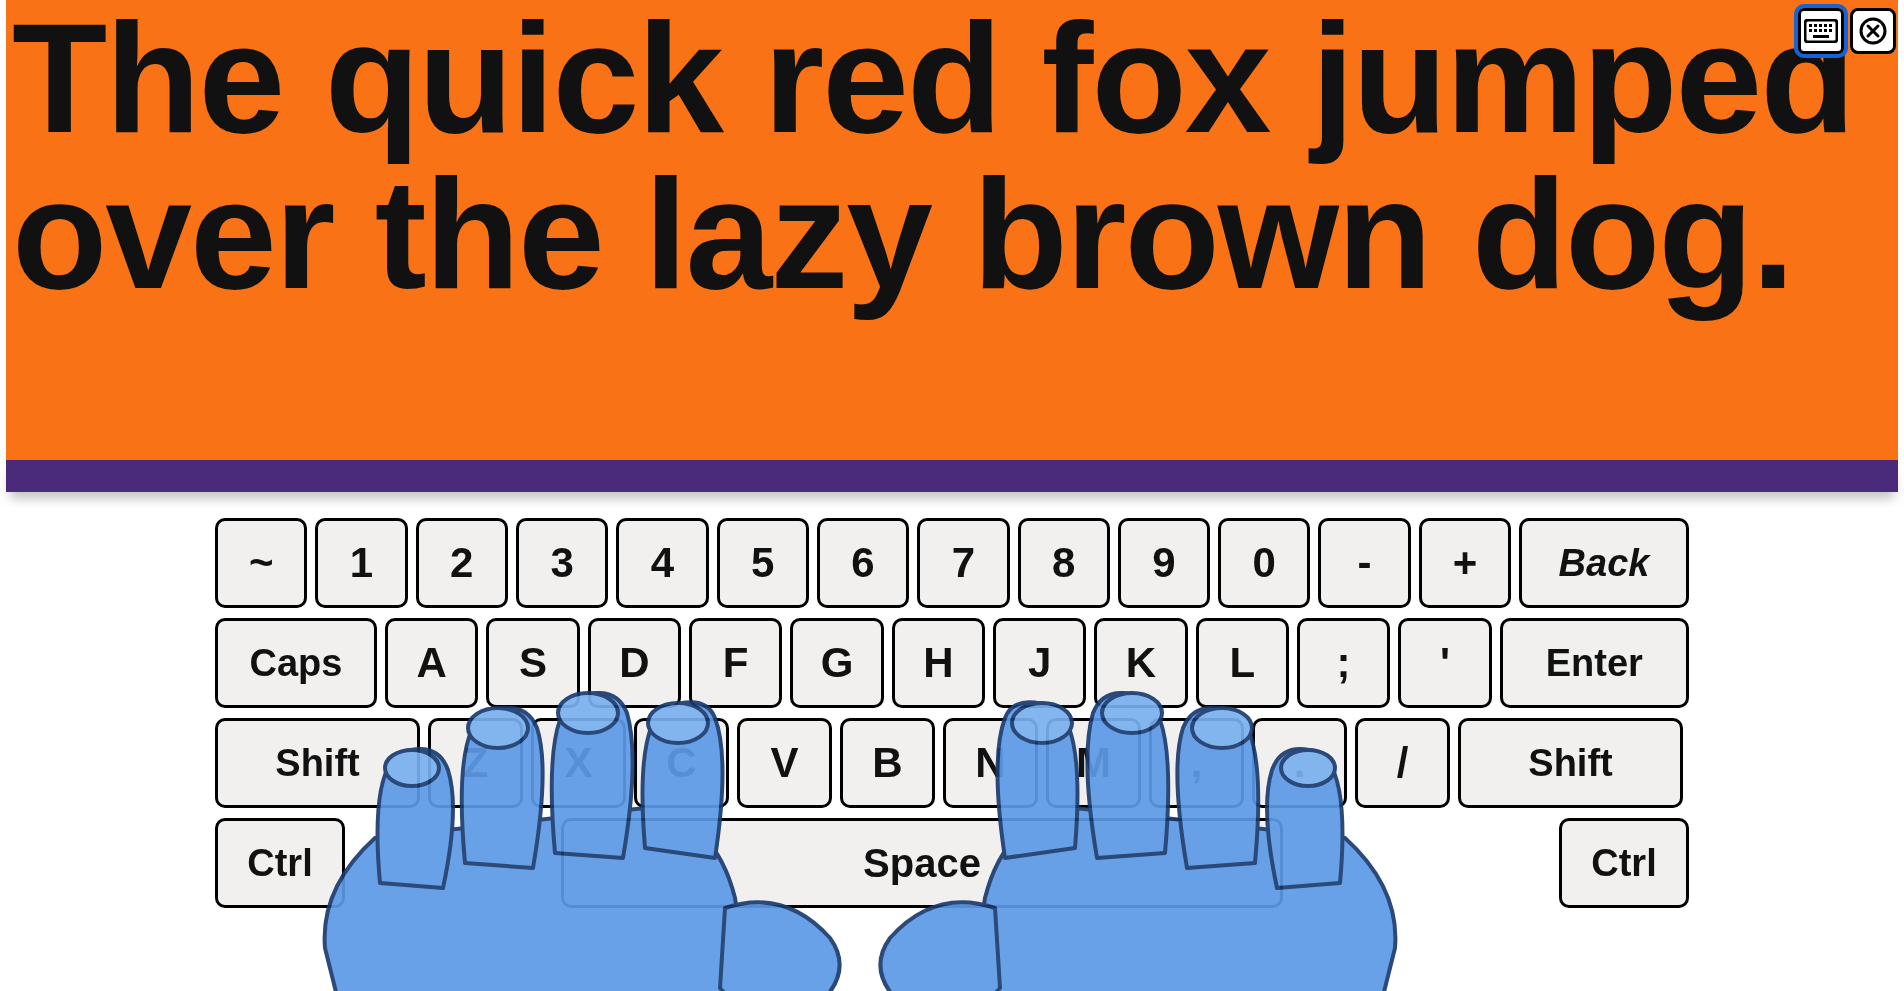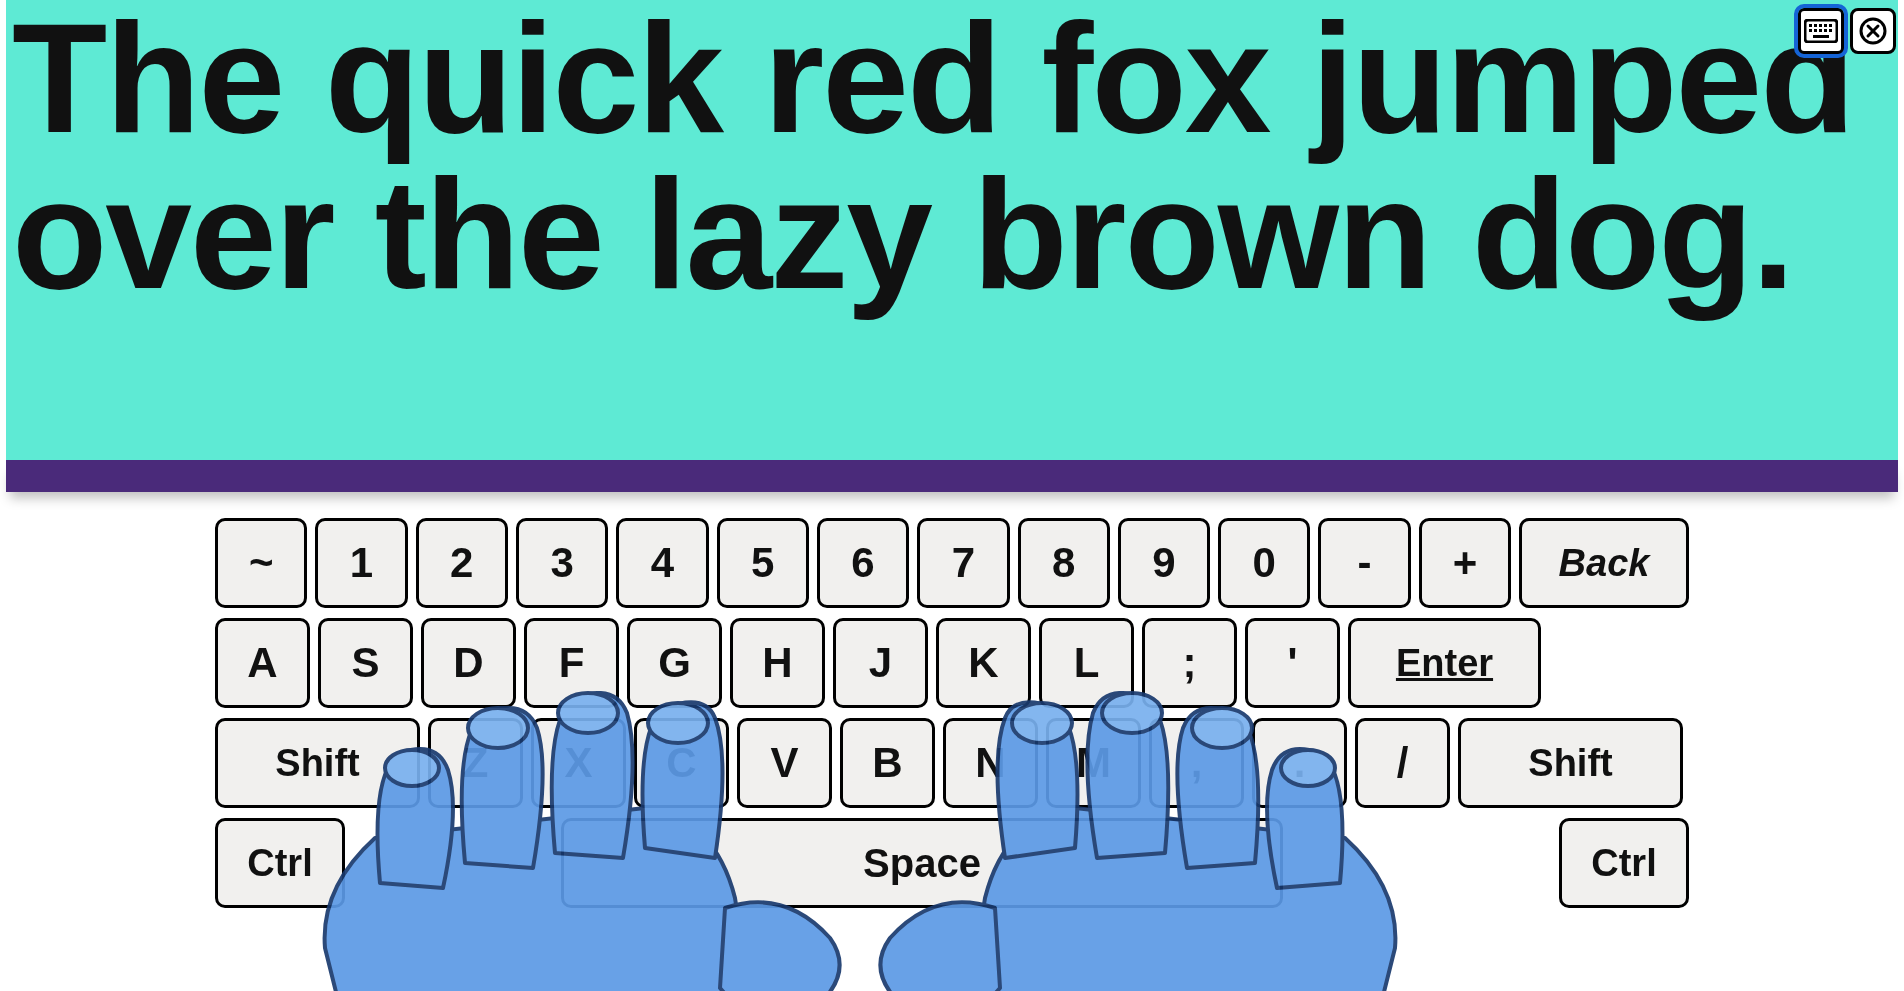--- a/index.html
+++ b/index.html
@@ -42,21 +42,21 @@
   }
   .toolbar-btn svg { display: block; }
 
   
   .text-area {
     position: absolute;
     top: 0;
     left: 6px;
     right: 6px;
     height: 460px;
-    background: #5eead4;
+    background: #f97316;
     overflow: hidden;
   }
   .typing-text {
     font-weight: 900;
     font-size: 156px;
     line-height: 1.0;
     letter-spacing: -2px;
     color: #111;
     padding-left: 6px;
     padding-top: 0;
@@ -106,21 +106,21 @@
     user-select: none;
   }
   .key.std { width: 95px; }
 
   
   .w-tilde { width: 95px; }
   .w-back { width: 175px; font-size: 38px; font-style: italic; }
   .w-tab  { width: 135px; font-size: 38px; }
   .w-bslash { width: 135px; }
   .w-caps { width: 165px; font-size: 38px; }
-  .w-enter{ width: 193px; font-size: 38px; text-decoration: underline; }
+  .w-enter{ width: 193px; font-size: 38px; }
   .w-lshift{ width: 205px; font-size: 38px; }
   .w-rshift{ width: 225px; font-size: 38px; }
   .w-ctrl { width: 130px; font-size: 38px; }
   .w-gap-l { width: 200px; visibility: hidden; }
   .w-space { flex: 1; font-size: 40px; }
   .w-gap-r { width: 260px; visibility: hidden; }
 
   
   .hands {
     position: absolute;
@@ -189,20 +189,21 @@
         <div class="key std">8</div>
         <div class="key std">9</div>
         <div class="key std">0</div>
         <div class="key std">-</div>
         <div class="key std">+</div>
         <div class="key w-back">Back</div>
       </div>
 
 
       <div class="krow">
+        <div class="key w-caps">Caps</div>
         <div class="key std">A</div>
         <div class="key std">S</div>
         <div class="key std">D</div>
         <div class="key std">F</div>
         <div class="key std">G</div>
         <div class="key std">H</div>
         <div class="key std">J</div>
         <div class="key std">K</div>
         <div class="key std">L</div>
         <div class="key std">;</div>

